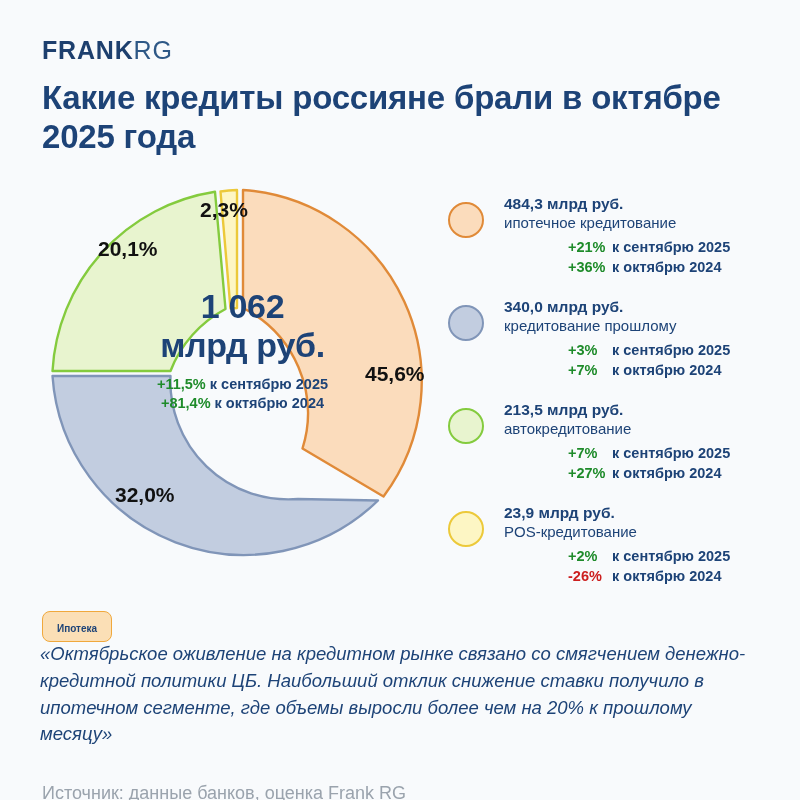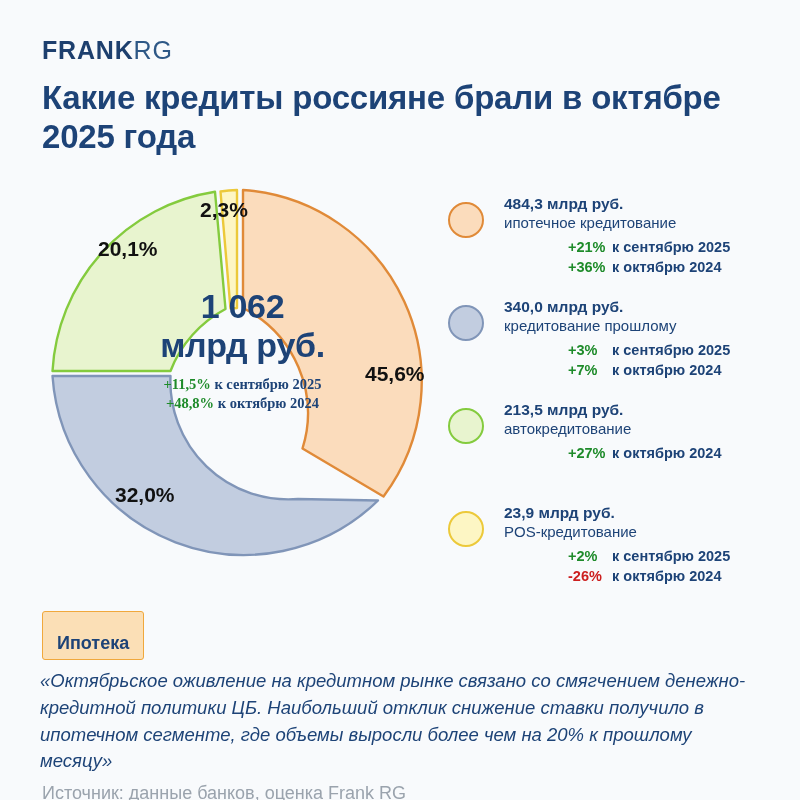--- a/index.html
+++ b/index.html
@@ -93,21 +93,20 @@
     line-height: 1.16;
     letter-spacing: -0.3px;
     white-space: nowrap;
   }
   .center-deltas {
     margin-top: 9px;
     font-size: 14.5px;
     font-weight: bold;
     line-height: 1.35;
     white-space: nowrap;
-    font-family: Liberation Serif, serif;
   }
   .center-deltas .row { display: block; }
   .up { color: #1e8b2a; }
   .down { color: #cc1f1f; }
   .ref { color: #1d4377; }
 
   
   .legend {
     position: absolute;
     left: 448px;
@@ -160,33 +159,33 @@
   .legend-deltas .pct {
     display: inline-block;
     min-width: 44px;
   }
 
   
   .badge {
     position: absolute;
     left: 42px;
     top: 611px;
-    padding: 22px 14px 7px;
+    padding: 12px 14px 7px;
     background: #fbdfb6;
     border: 1.5px solid #f0a83c;
-    border-radius: 3px;
-    font-size: 18px;
+    border-radius: 8px;
+    font-size: 10px;
     font-weight: bold;
     color: #1d4377;
     line-height: 1;
   }
   .quote {
     position: absolute;
     left: 40px;
-    top: 668px;
+    top: 641px;
     width: 712px;
     font-size: 18.5px;
     font-style: italic;
     font-weight: normal;
     line-height: 1.45;
     color: #1d4377;
   }
   .source {
     position: absolute;
     left: 42px;
@@ -241,21 +240,21 @@
     <div class="seg-label lbl-orange">45,6%</div>
     <div class="seg-label lbl-blue">32,0%</div>
     <div class="seg-label lbl-green">20,1%</div>
     <div class="seg-label lbl-yellow">2,3%</div>
 
     <div class="center-box">
       <div class="center-total">1 062</div>
       <div class="center-total">млрд руб.</div>
       <div class="center-deltas">
         <span class="row"><span class="up">+11,5%</span> <span class="ref">к сентябрю 2025</span></span>
-        <span class="row"><span class="up">+48,8%</span> <span class="ref">к октябрю 2024</span></span>
+        <span class="row"><span class="up">+81,4%</span> <span class="ref">к октябрю 2024</span></span>
       </div>
     </div>
   </div>
 
   <div class="legend">
 
     <div class="legend-item">
       <span class="legend-dot" style="background:#fbdcbc;border:2px solid #e08a38;"></span>
       <div class="legend-body">
         <div class="legend-amount">484,3 млрд руб.</div>
@@ -278,20 +277,21 @@
         </div>
       </div>
     </div>
 
     <div class="legend-item">
       <span class="legend-dot" style="background:#e8f4cf;border:2px solid #84cb3e;"></span>
       <div class="legend-body">
         <div class="legend-amount">213,5 млрд руб.</div>
         <div class="legend-name">автокредитование</div>
         <div class="legend-deltas">
+          <span class="row"><span class="pct up">+7%</span><span class="ref">к сентябрю 2025</span></span>
           <span class="row"><span class="pct up">+27%</span><span class="ref">к октябрю 2024</span></span>
         </div>
       </div>
     </div>
 
     <div class="legend-item">
       <span class="legend-dot" style="background:#fdf6c4;border:2px solid #ecc93a;"></span>
       <div class="legend-body">
         <div class="legend-amount">23,9 млрд руб.</div>
         <div class="legend-name">POS-кредитование</div>

